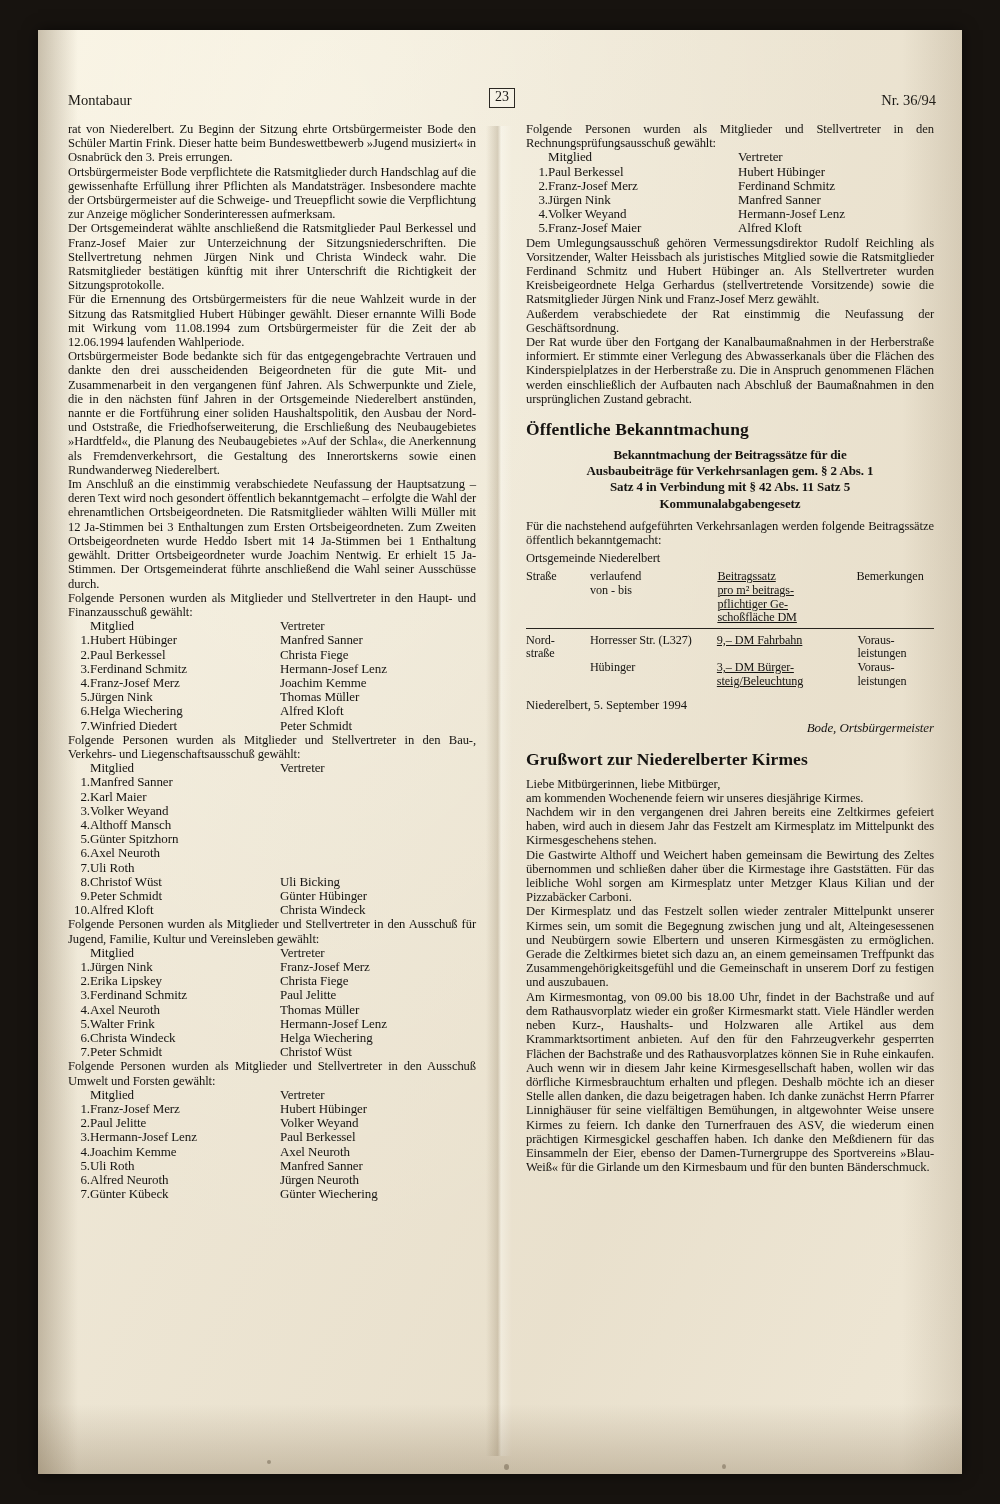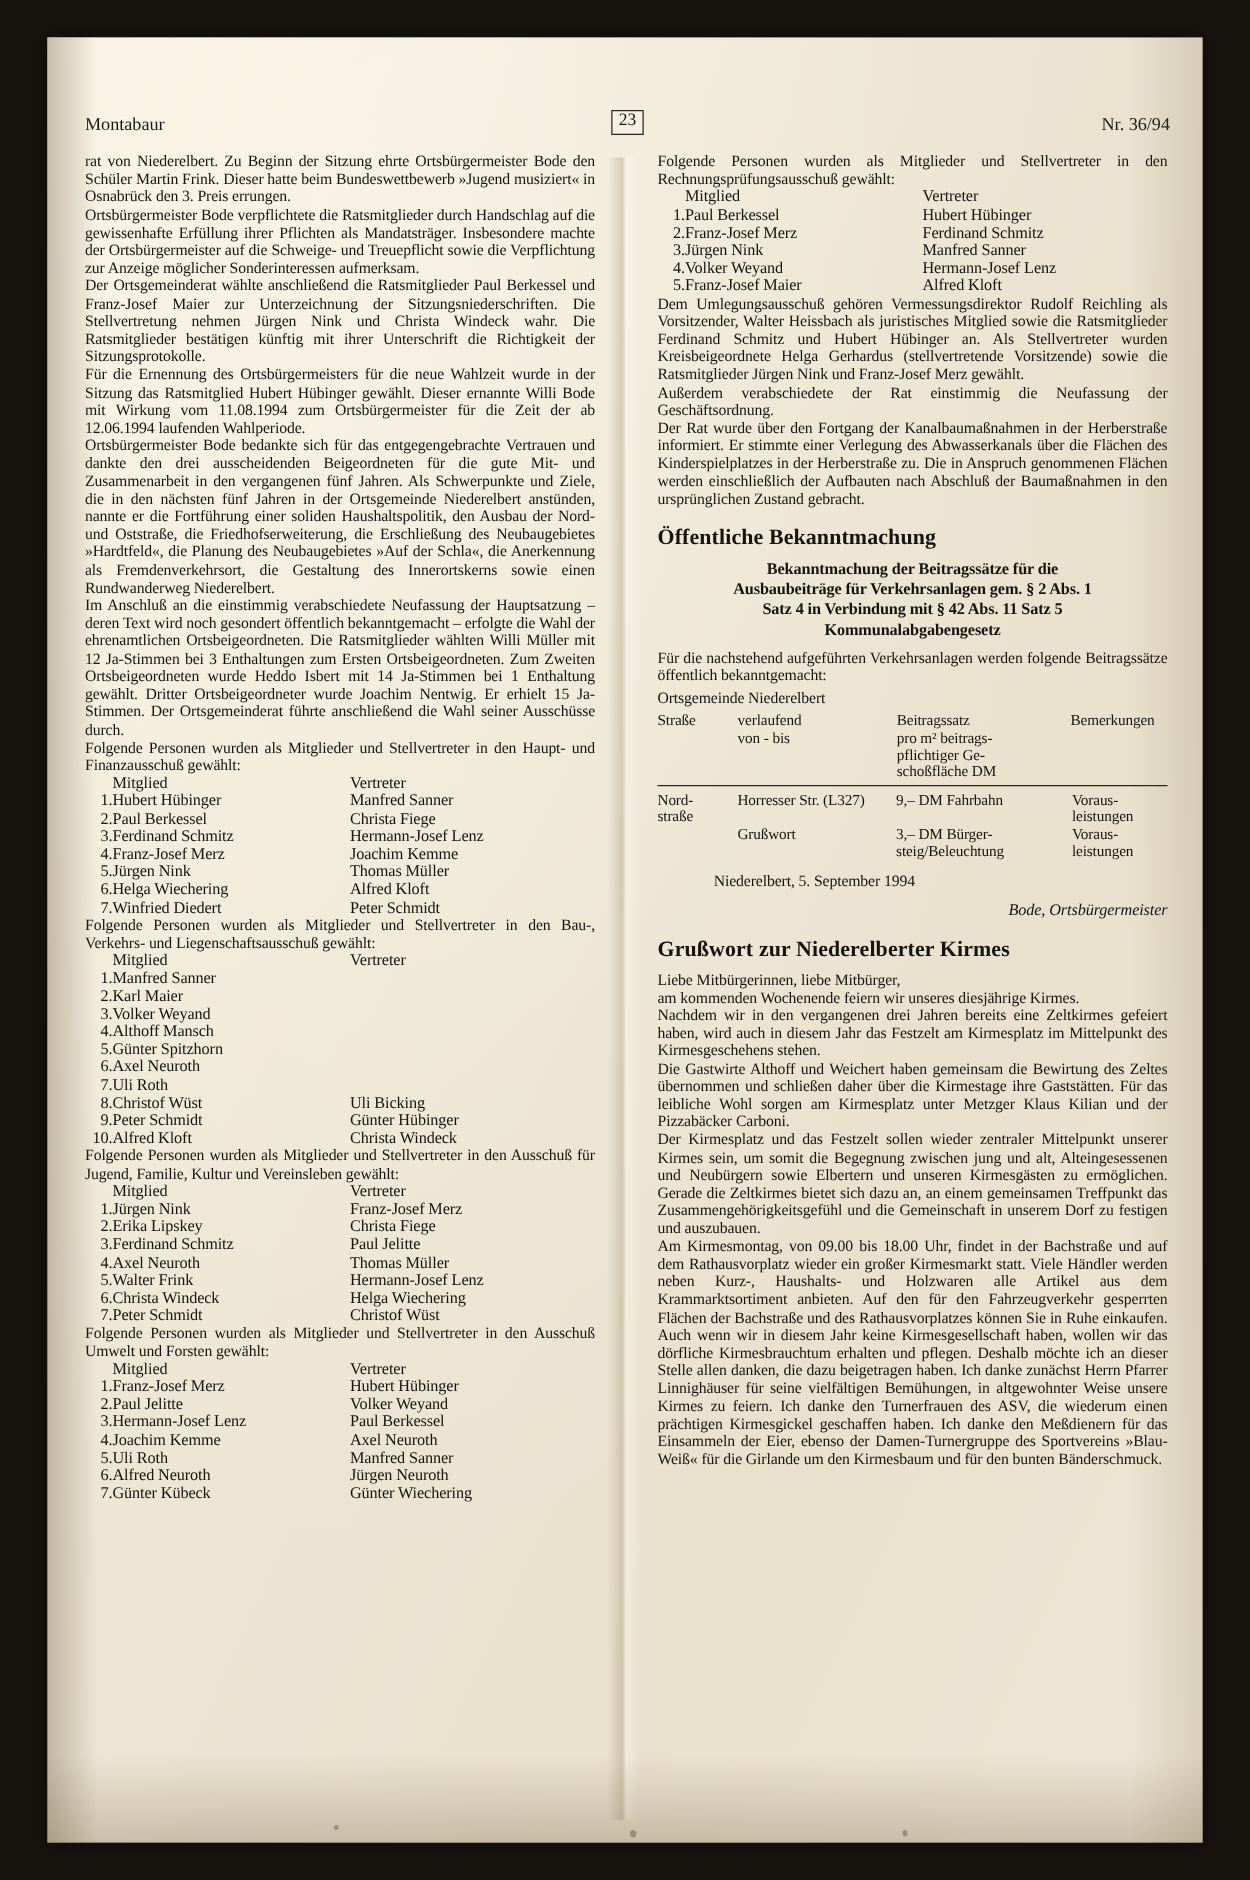--- a/index.html
+++ b/index.html
@@ -157,34 +157,34 @@
     line-height: 13.6px;
     margin-top: 5px;
   }
   table.fees td {
     vertical-align: top;
     padding: 0 4px 0 0;
     margin-top: 21px;
   }
   .fees .c1 { width: 62px; }
   .fees .c2 { width: 128px; }
-  .fees .c3 { width: 140px; }
+  .fees .c3 { width: 140px; text-decoration: underline; }
   .fees .c4 { width: 74px; text-align: left; }
   .rule {
     border-top: 1px solid #27241f;
     height: 0;
     margin: 3px 0 4px 0;
   }
   .sig {
     text-align: right;
     font-style: italic;
     font-size: 13px;
     margin-top: 9px;
   }
-  .datum { margin-top: 10px; margin-left: 45px; }
+  .datum { margin-top: 10px; }
   
   .speck { position: absolute; background: rgba(70,55,35,0.35); border-radius: 50%; }
 </style>
 </head>
 <body>
 
 <div id="page">
   <div class="paper">
 
     <div class="runhead">
@@ -483,21 +483,21 @@
             </td>
             <td class="c2">Horresser Str. (L327)</td>
             <td class="c3">9,– DM Fahrbahn</td>
             <td class="c4">
               <span>Voraus-</span><br>
               <span>leistungen</span>
             </td>
           </tr>
           <tr>
             <td class="c1"></td>
-            <td class="c2">Grußwort</td>
+            <td class="c2">Hübinger</td>
             <td class="c3">
               <span>3,– DM Bürger-</span><br>
               <span>steig/Beleuchtung</span>
             </td>
             <td class="c4">
               <span>Voraus-</span><br>
               <span>leistungen</span>
             </td>
           </tr>
         </tbody>

